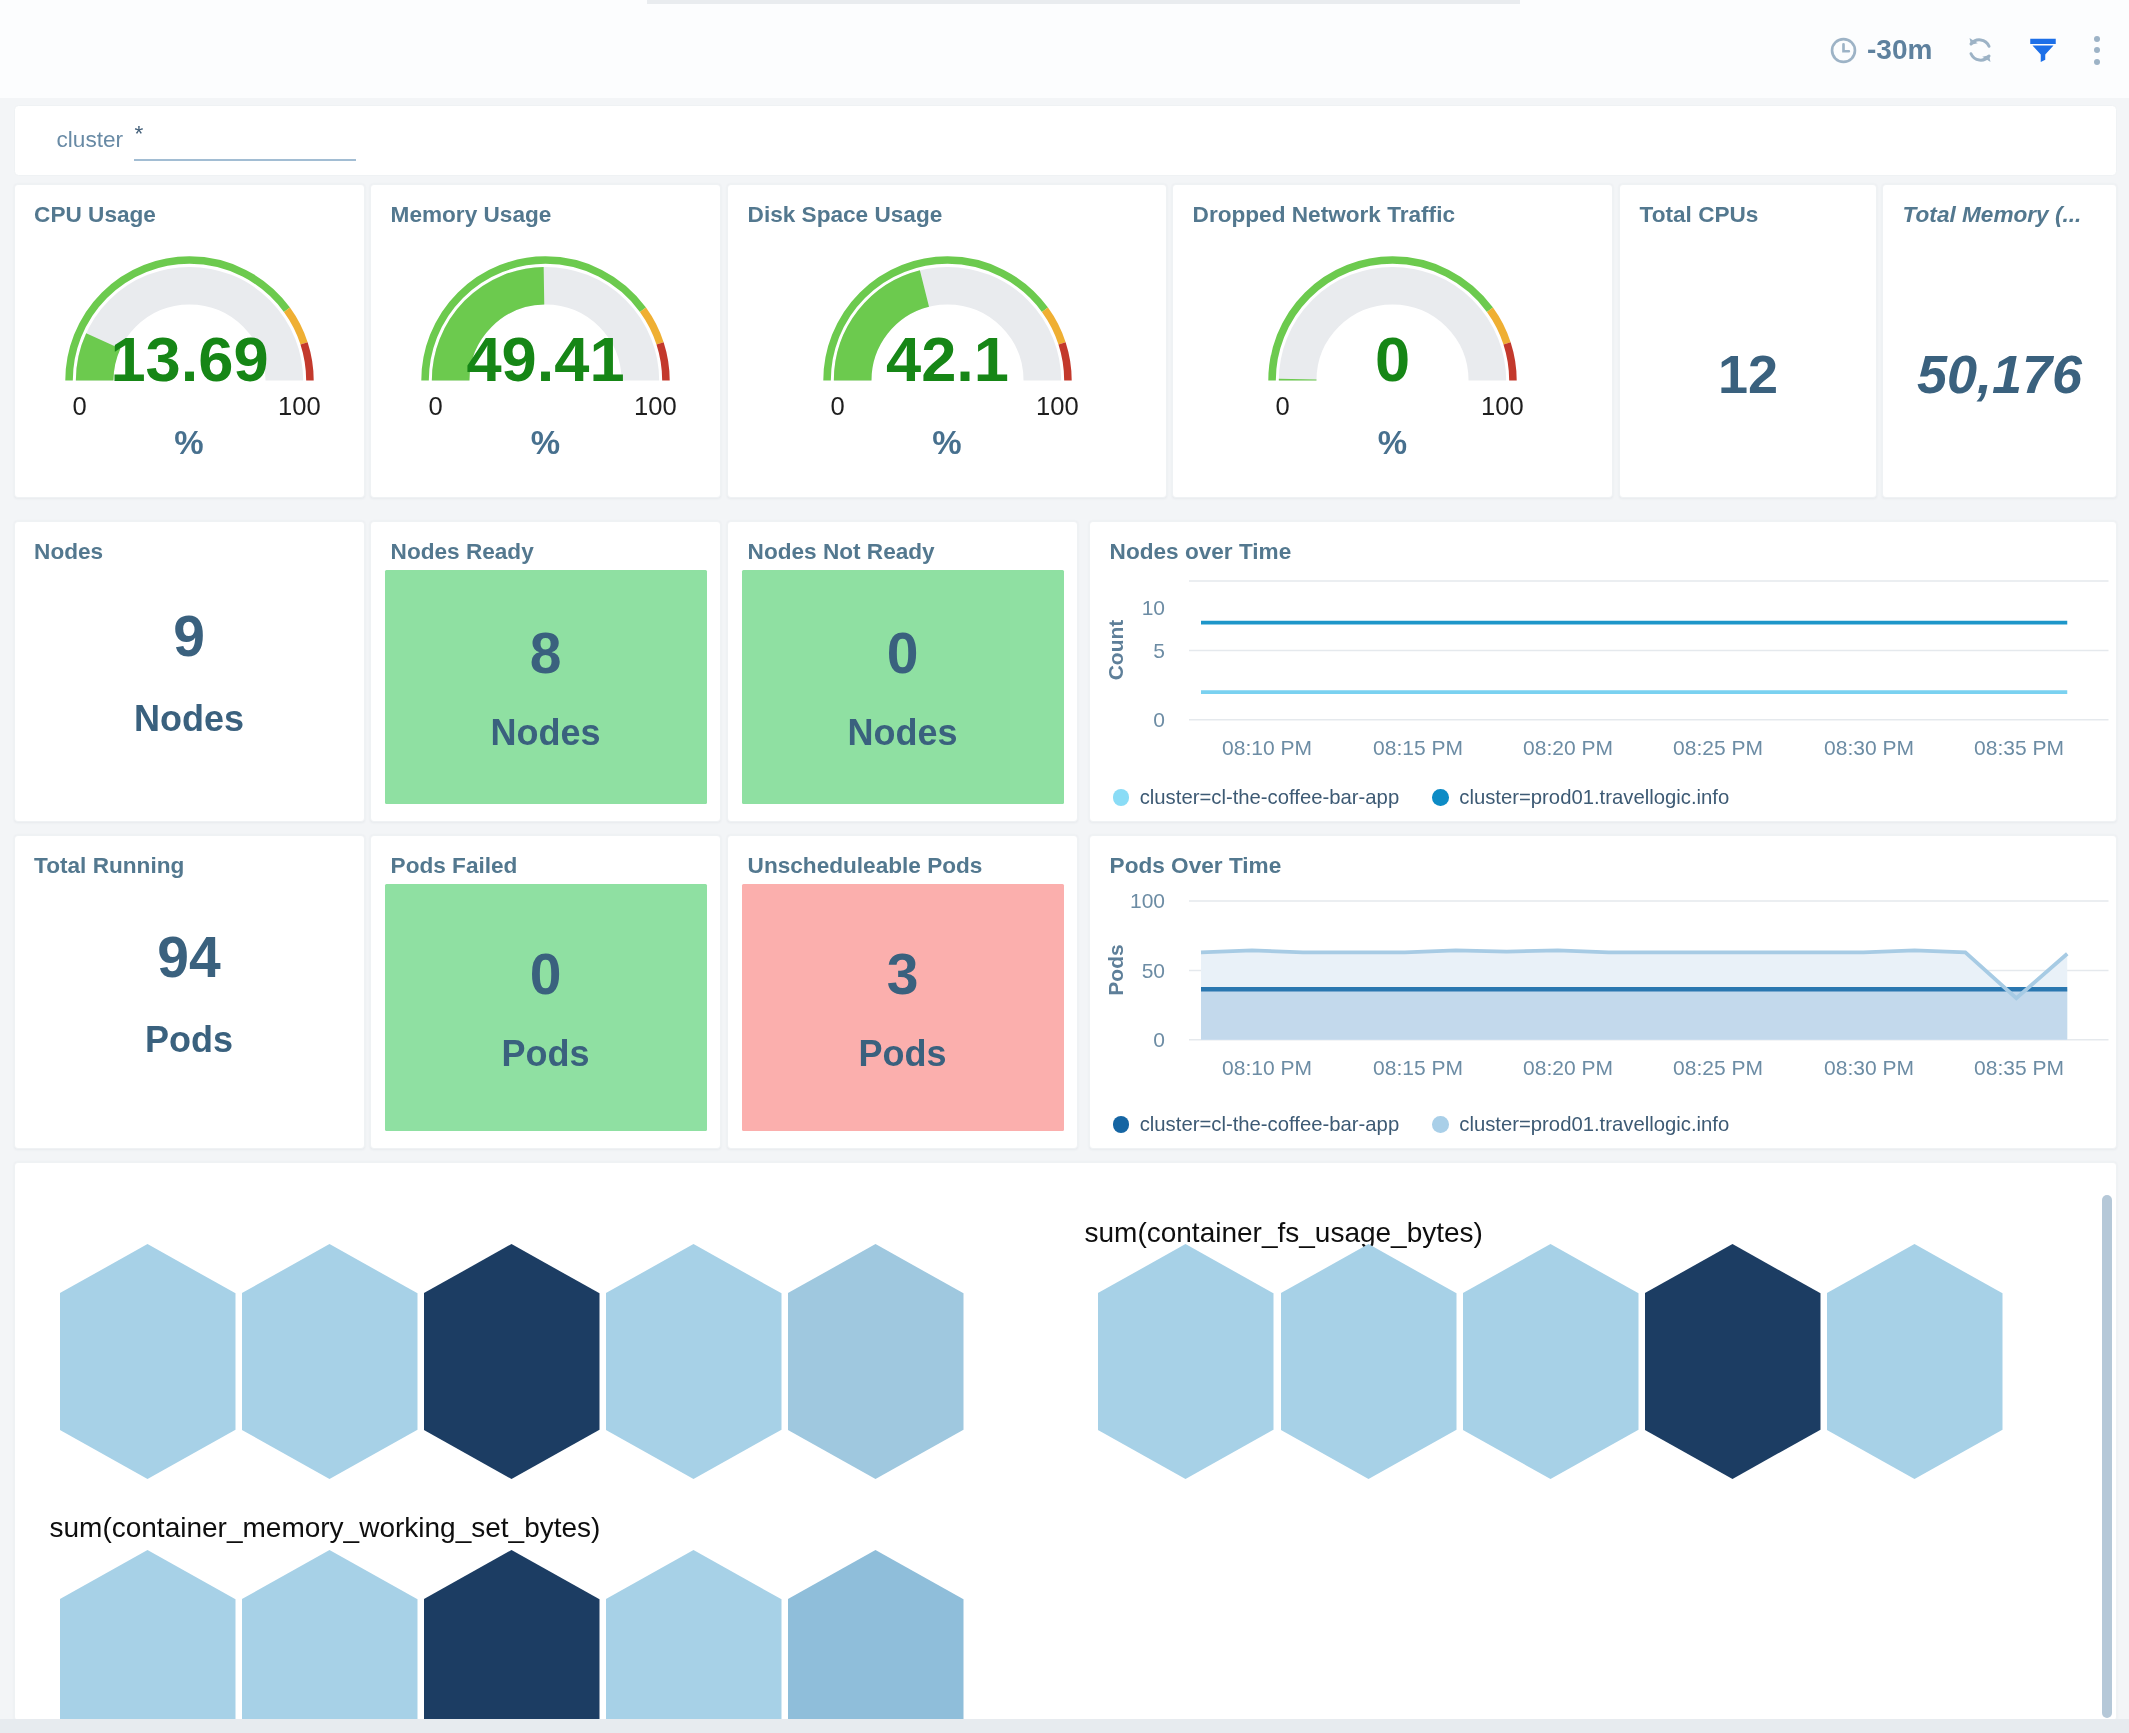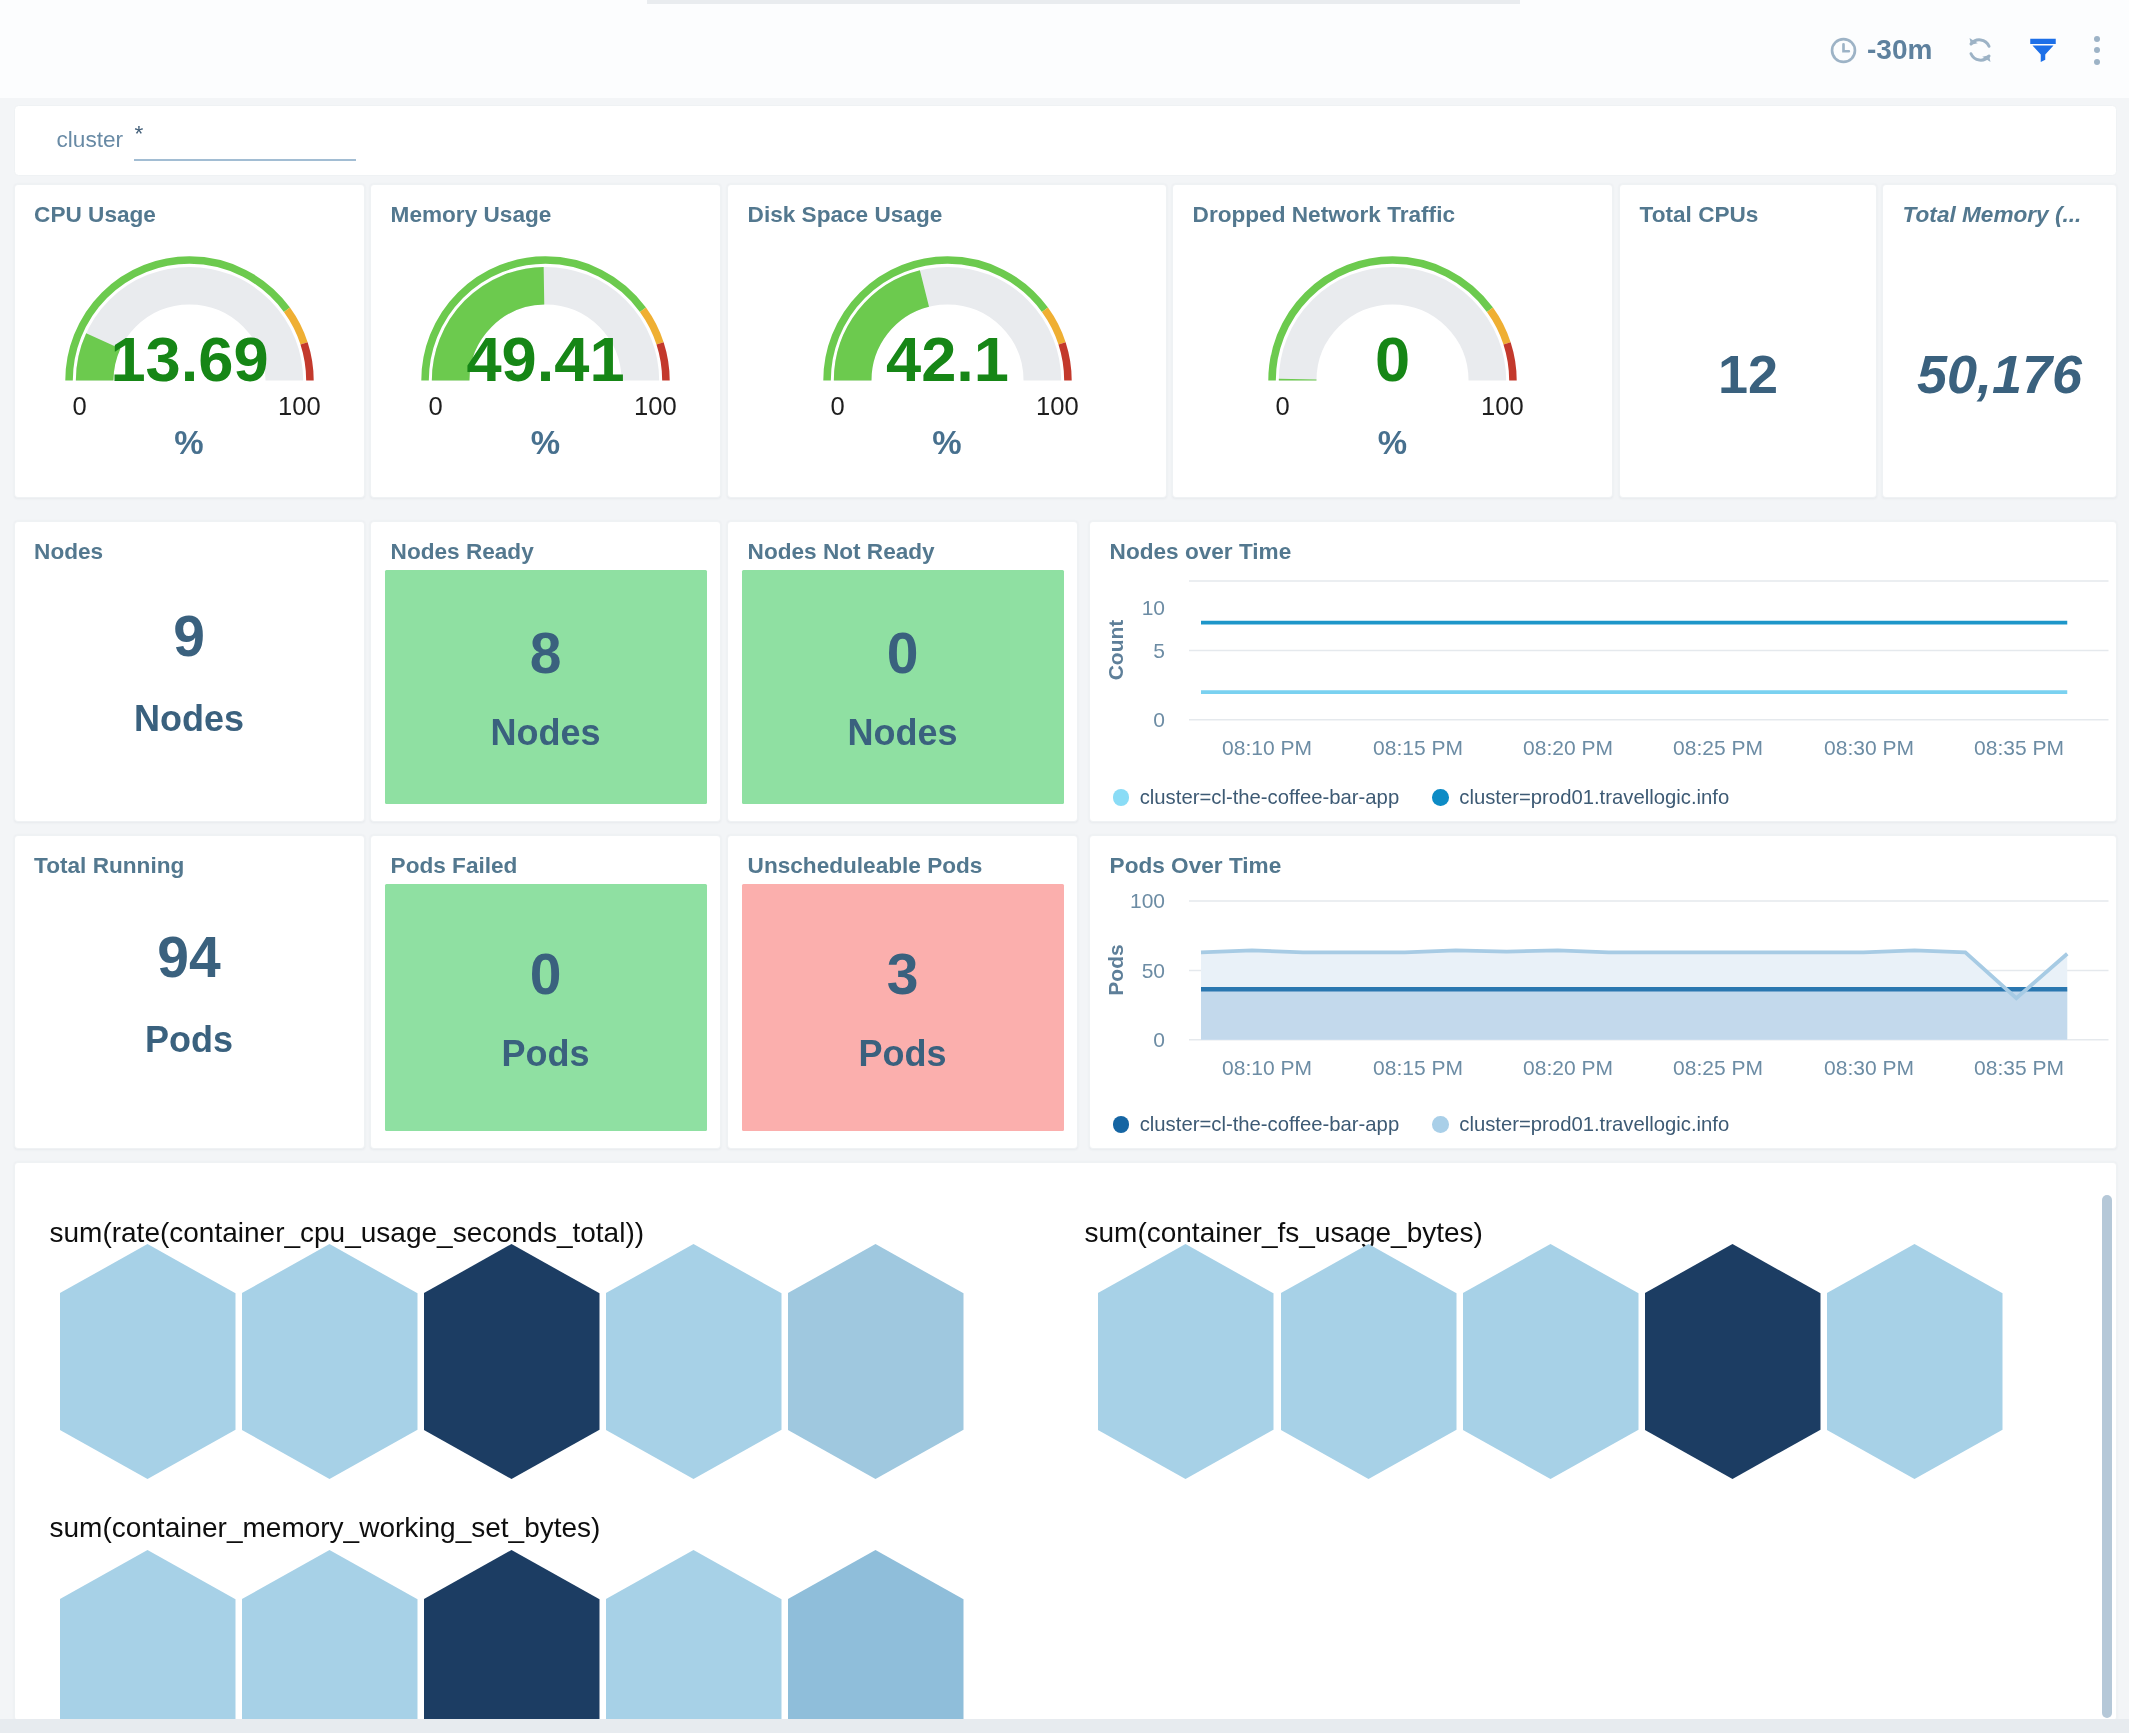--- a/index.html
+++ b/index.html
@@ -349,21 +349,20 @@
         </div>
         <div class="legend-item">
           <span class="ldot" style="background: rgb(169, 207, 232);"></span>
           <span>cluster=prod01.travellogic.info</span>
         </div>
       </div>
   </div>
 
   <div class="panel p-bottom">
 
-    <div class="hc-title" style="left:35px;top:54px;">sum(rate(container_cpu_usage_seconds_total))</div>
     <div class="hex" style="left: 45px; top: 81px; background: rgb(167, 209, 231);"></div>
     <div class="hex" style="left: 227px; top: 81px; background: rgb(167, 209, 231);"></div>
     <div class="hex" style="left: 409px; top: 81px; background: rgb(28, 61, 99);"></div>
     <div class="hex" style="left: 591px; top: 81px; background: rgb(167, 209, 231);"></div>
     <div class="hex" style="left: 773px; top: 81px; background: rgb(159, 200, 223);"></div>
 
     <div class="hc-title" style="left:1070px;top:54px;">sum(container_fs_usage_bytes)</div>
     <div class="hex" style="left: 1083px; top: 81px; background: rgb(167, 209, 231);"></div>
     <div class="hex" style="left: 1266px; top: 81px; background: rgb(167, 209, 231);"></div>
     <div class="hex" style="left: 1448px; top: 81px; background: rgb(167, 209, 231);"></div>

